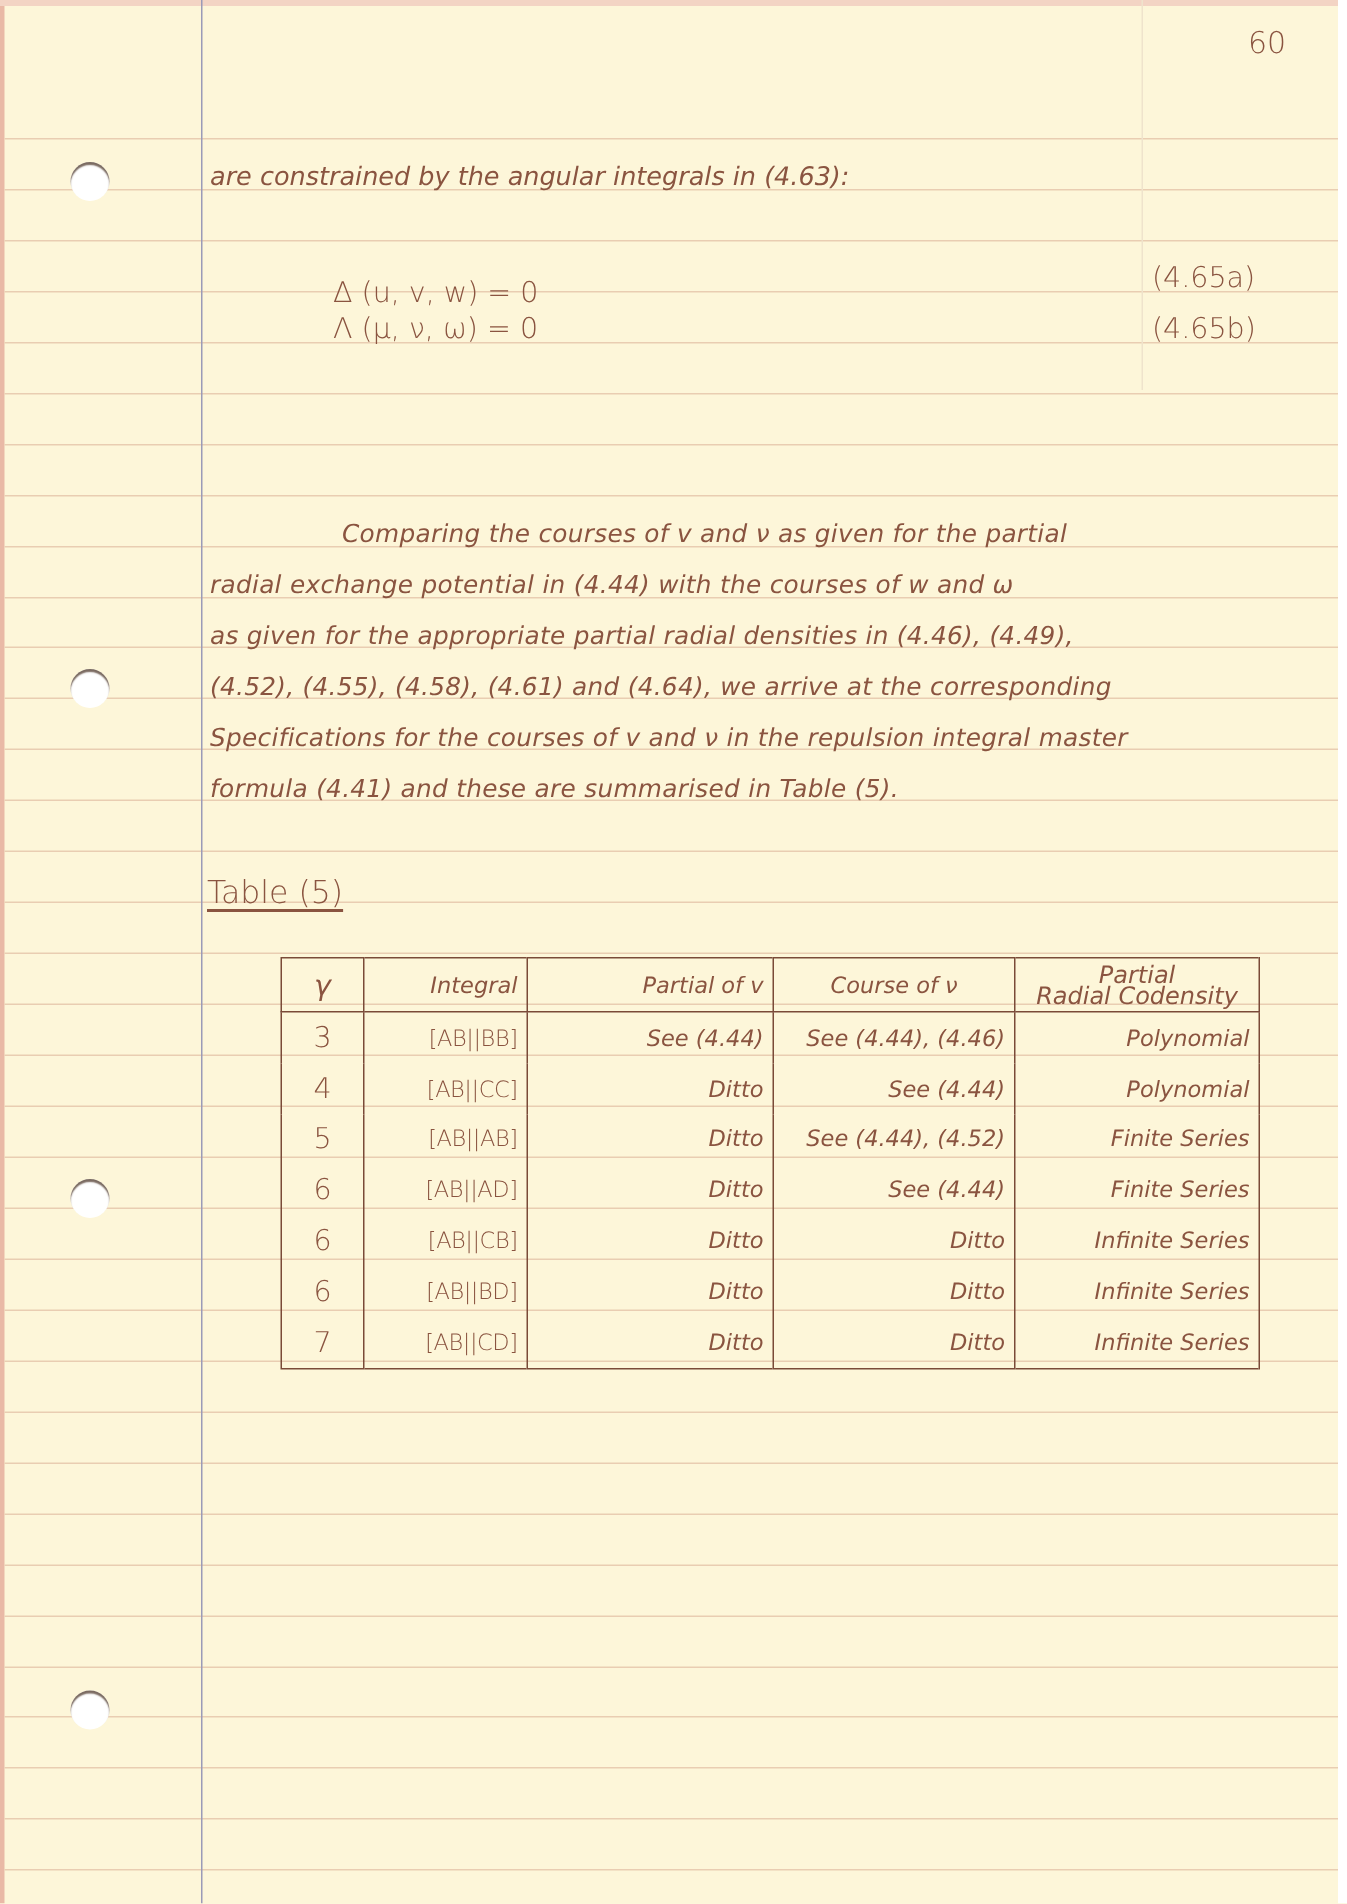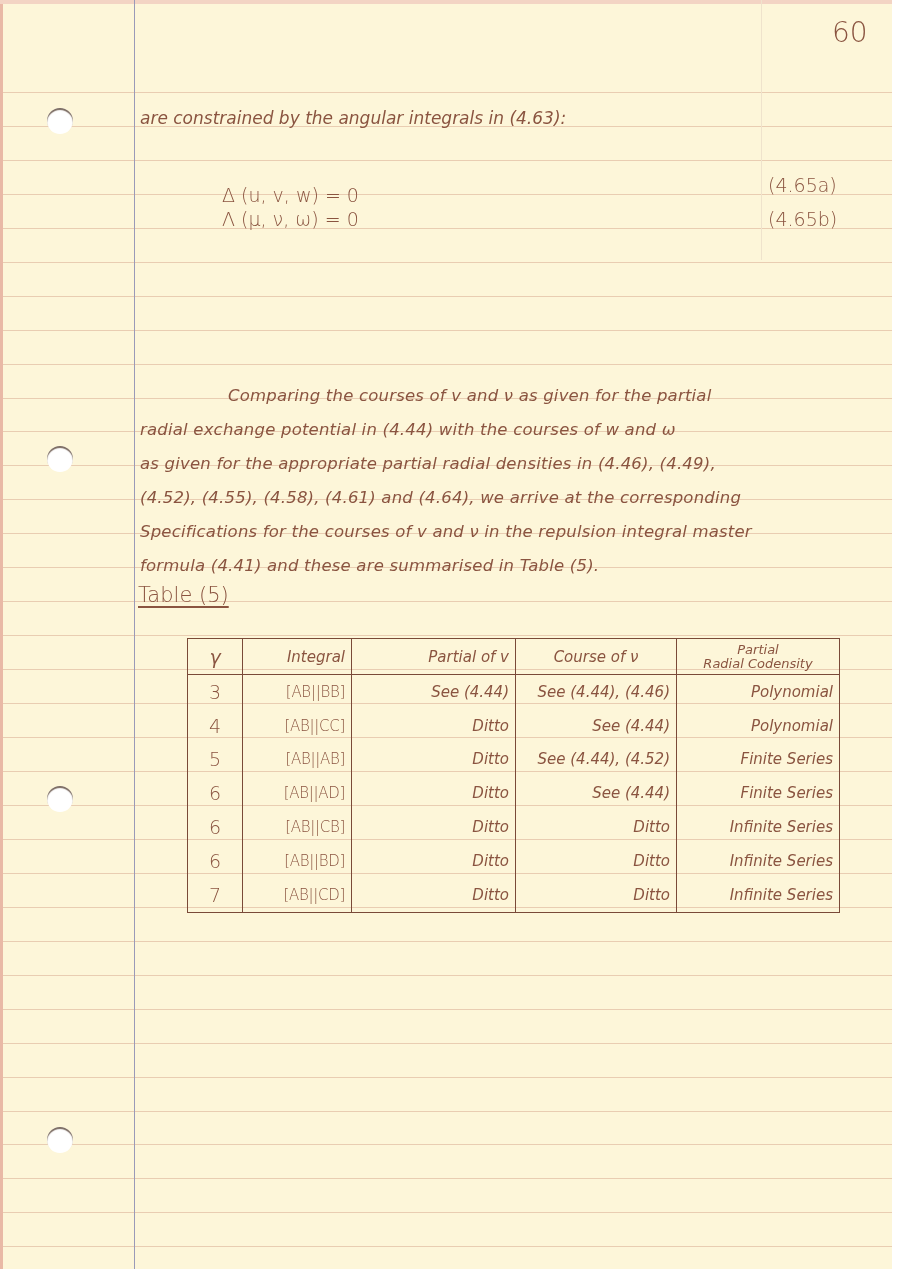--- a/index.html
+++ b/index.html
@@ -31,25 +31,25 @@
     .hole {
       position: absolute; width: 26px; height: 26px; border-radius: 50%;
       background: #ffffff;
       box-shadow: inset 0 2px 1px #7a6a60;
     }
     .hw {
       position: absolute; white-space: nowrap;
       font-family: "DejaVu Sans", sans-serif;
       font-weight: 300; color: #8a5440;
     }
-    .page-num { left: 832px; top: 16px; font-size: 28px; }
+    .page-num { left: 832px; top: 16px; font-size: 20px; }
     .line1 { left: 140px; top: 108px; font-size: 17px; font-style: italic; }
     .eq { left: 222px; font-size: 19px; }
     .eqno { left: 768px; font-size: 19px; }
-    .para { left: 140px; font-size: 16.5px; font-style: italic; letter-spacing: 0.2px; margin-top: 40px; }
+    .para { left: 140px; font-size: 16.5px; font-style: italic; letter-spacing: 0.2px; }
     .table-title { left: 138px; top: 583px; font-size: 21px; text-decoration: underline; text-underline-offset: 4px; }
 
     table.hw-table {
       position: absolute; left: 187px; top: 638px;
       border-collapse: collapse;
       font-family: "DejaVu Sans", sans-serif;
       color: #8a5440;
     }
     table.hw-table td, table.hw-table th {
       border-left: 1.5px solid #7a4a38;
@@ -61,21 +61,21 @@
     table.hw-table { border: 1.5px solid #7a4a38; }
     table.hw-table thead th { border-bottom: 1.5px solid #7a4a38; height: 35px; font-style: italic; }
     .c0 { width: 42px; text-align: center !important; font-size: 19px !important; }
     .c1 { width: 96px; }
     .c2 { width: 151px; }
     .c3 { width: 148px; }
     .c4 { width: 150px; }
     td.c0 { font-size: 19px; }
     td.c1 { font-size: 16px; letter-spacing: -0.3px; }
     td.italic { font-style: italic; }
-    .hdr-stack { display: flex; flex-direction: column; align-items: center; line-height: 14px; font-size: 13px; }
+    .hdr-stack { display: flex; flex-direction: column; align-items: center; line-height: 14px; font-size: 16px; }
     .th-center { text-align: center !important; }
   </style>
 </head>
 <body>
 
 <div class="paper"></div>
 <div class="top-edge"></div>
 <div class="right-white"></div>
 
 <div id="rules">

